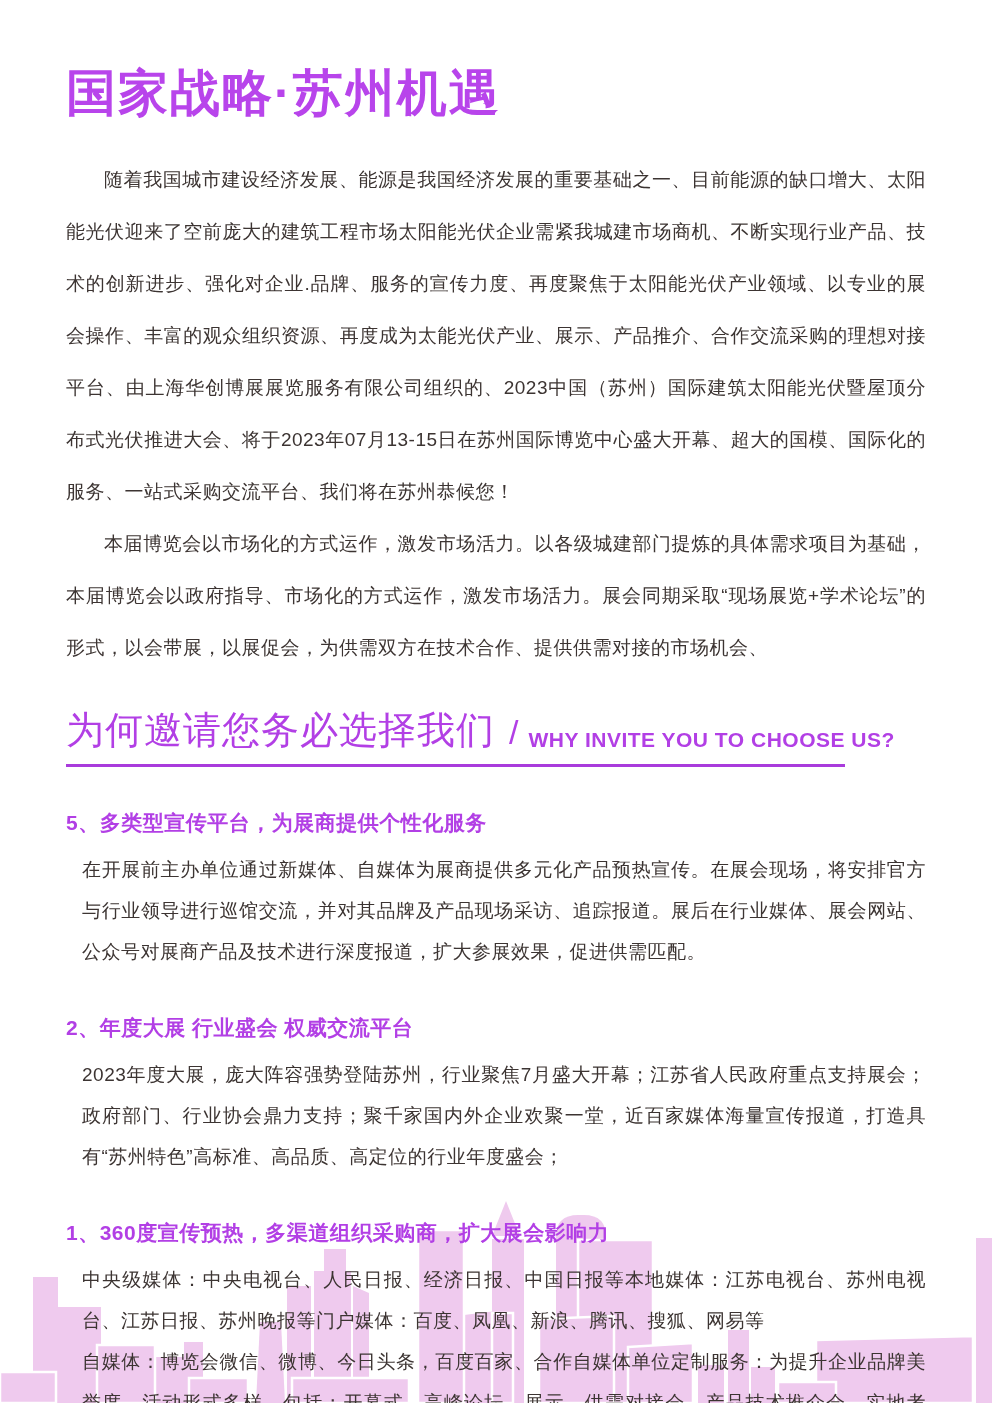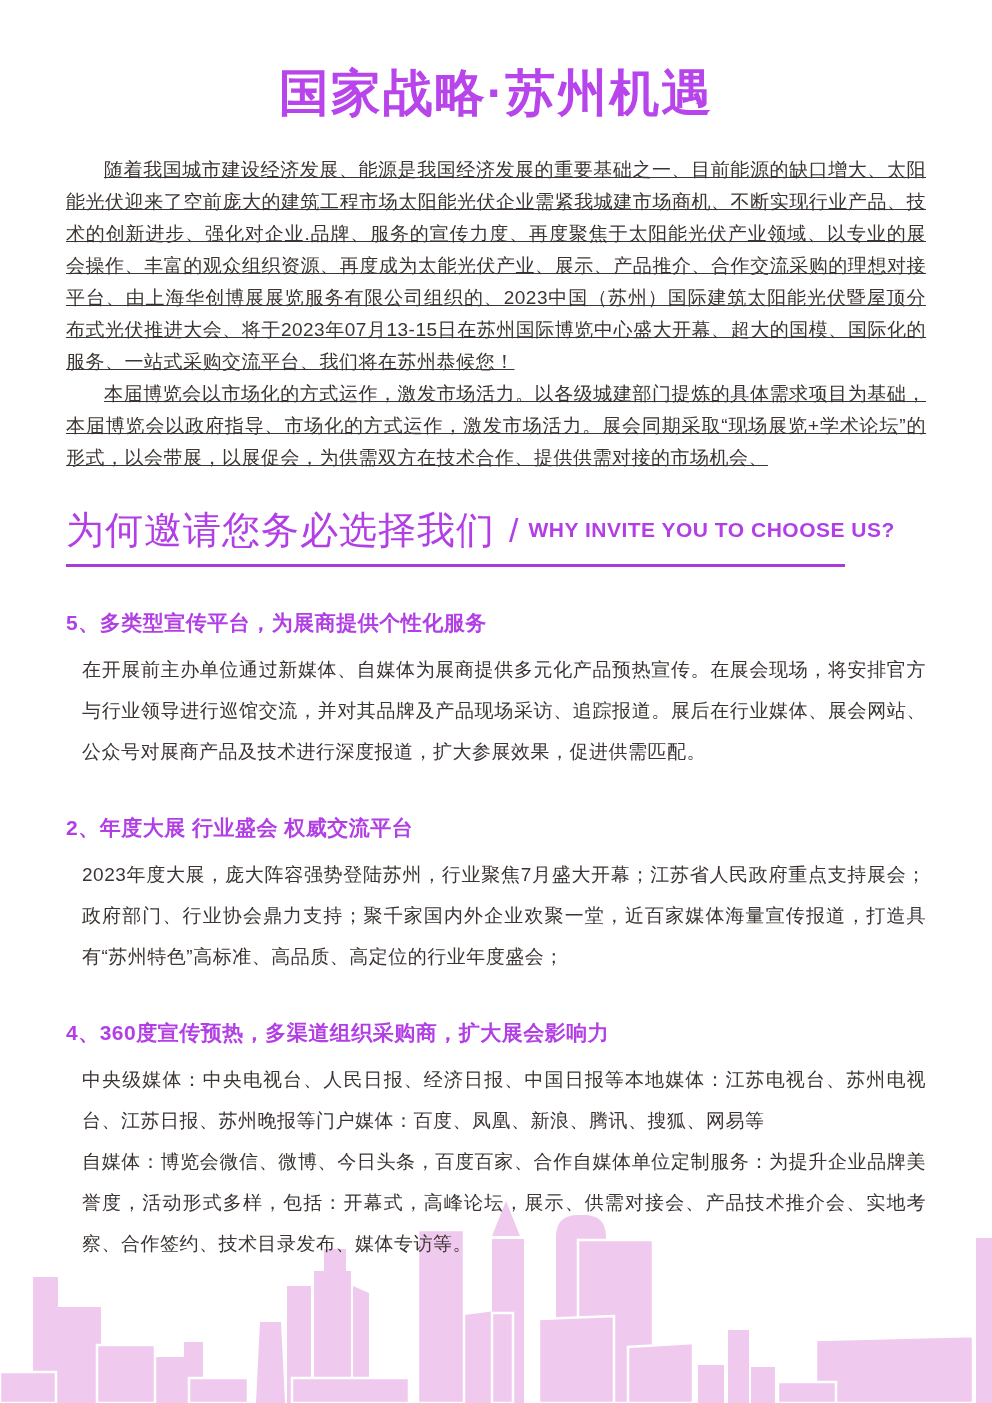--- a/index.html
+++ b/index.html
@@ -22,34 +22,32 @@
   .content{
     position:relative;z-index:1;
     padding:58px 66px 0 66px;
   }
   h1.page-title{
     margin:0 0 26px 0;
     font-size:50px;line-height:70px;
     font-weight:800;
     color:var(--accent);
     letter-spacing:2px;
-    text-align:center;
   }
   p.intro{
     margin:0;
-    font-size:19px;line-height:32px;
+    font-size:19px;line-height:52px;
     text-align:justify;
     text-align-last:left;
     text-indent:2em;
     letter-spacing:0.5px;
-    text-decoration:underline;
   }
   .section-title{
     margin-top:34px;
-    display:flex;align-items:center;
+    display:flex;align-items:flex-end;
     color:var(--heading);
     white-space:nowrap;
   }
   .section-title .cn{font-size:38px;line-height:44px;font-weight:500;letter-spacing:1px;}
   .section-title .slash{font-size:34px;font-weight:300;margin:0 10px 0 14px;}
   .section-title .en{font-size:21px;font-weight:700;letter-spacing:0.5px;}
   .divider{
     margin-top:12px;
     width:779px;height:3px;
     background:var(--divider);
@@ -95,21 +93,21 @@
       <span class="en">WHY INVITE YOU TO CHOOSE US?</span>
     </div>
     <div class="divider"></div>
 
     <h3 class="sub-heading">5、多类型宣传平台，为展商提供个性化服务</h3>
     <p class="sub-body">在开展前主办单位通过新媒体、自媒体为展商提供多元化产品预热宣传。在展会现场，将安排官方与行业领导进行巡馆交流，并对其品牌及产品现场采访、追踪报道。展后在行业媒体、展会网站、公众号对展商产品及技术进行深度报道，扩大参展效果，促进供需匹配。</p>
 
     <h3 class="sub-heading">2、年度大展 行业盛会 权威交流平台</h3>
     <p class="sub-body">2023年度大展，庞大阵容强势登陆苏州，行业聚焦7月盛大开幕；江苏省人民政府重点支持展会；政府部门、行业协会鼎力支持；聚千家国内外企业欢聚一堂，近百家媒体海量宣传报道，打造具有“苏州特色”高标准、高品质、高定位的行业年度盛会；</p>
 
-    <h3 class="sub-heading">4、360度宣传预热，多渠道组织采购商，扩大展会影响力</h3>
+    <h3 class="sub-heading">1、360度宣传预热，多渠道组织采购商，扩大展会影响力</h3>
     <p class="sub-body">中央级媒体：中央电视台、人民日报、经济日报、中国日报等本地媒体：江苏电视台、苏州电视台、江苏日报、苏州晚报等门户媒体：百度、凤凰、新浪、腾讯、搜狐、网易等</p>
     <p class="sub-body">自媒体：博览会微信、微博、今日头条，百度百家、合作自媒体单位定制服务：为提升企业品牌美誉度，活动形式多样，包括：开幕式，高峰论坛，展示、供需对接会、产品技术推介会、实地考察、合作签约、技术目录发布、媒体专访等。</p>
 
   </div>
 
   <svg class="skyline" width="992" height="203" viewBox="0 0 992 203" aria-hidden="true">
     <g>
       <rect class="b" x="33" y="77" width="25" height="126"></rect>
       <rect class="b" x="58" y="107" width="43" height="96"></rect>
       <rect class="b" x="184" y="142" width="19" height="61"></rect>

